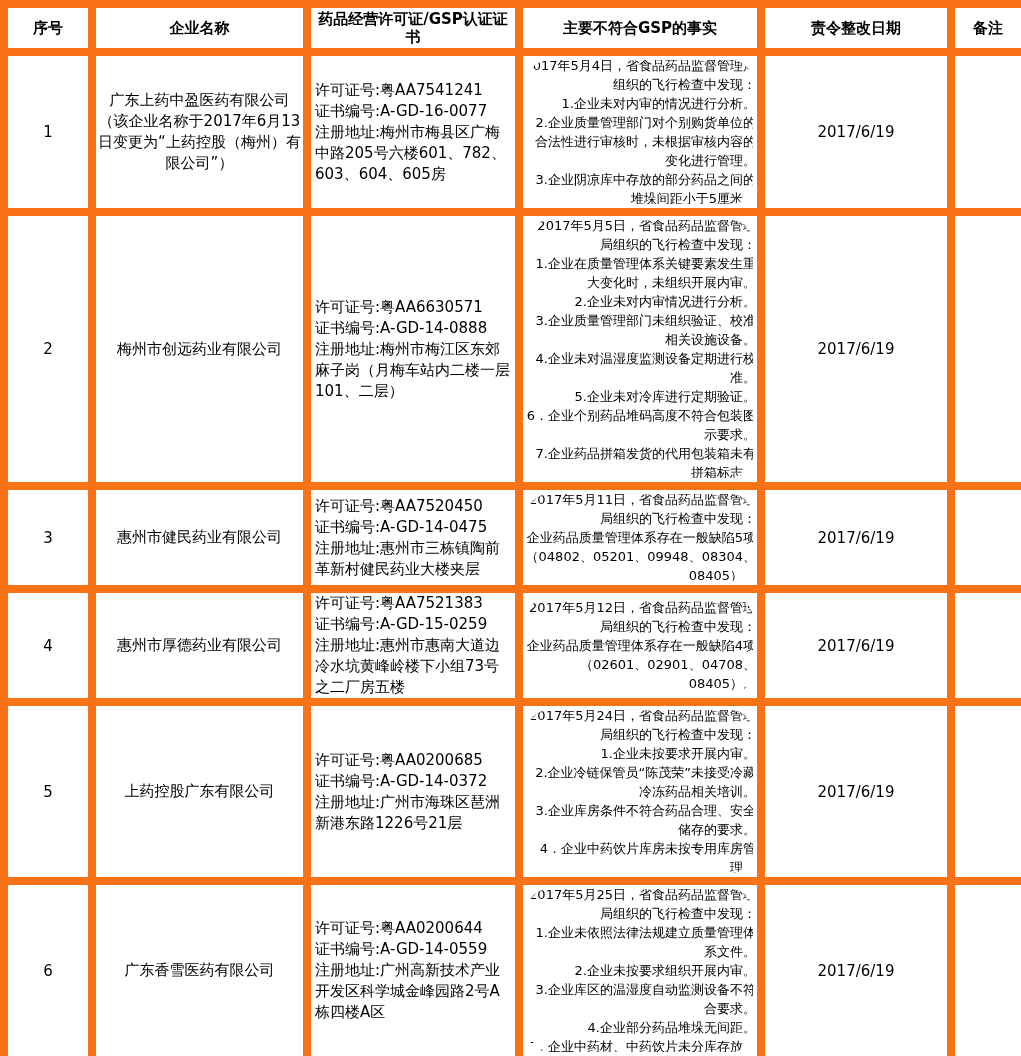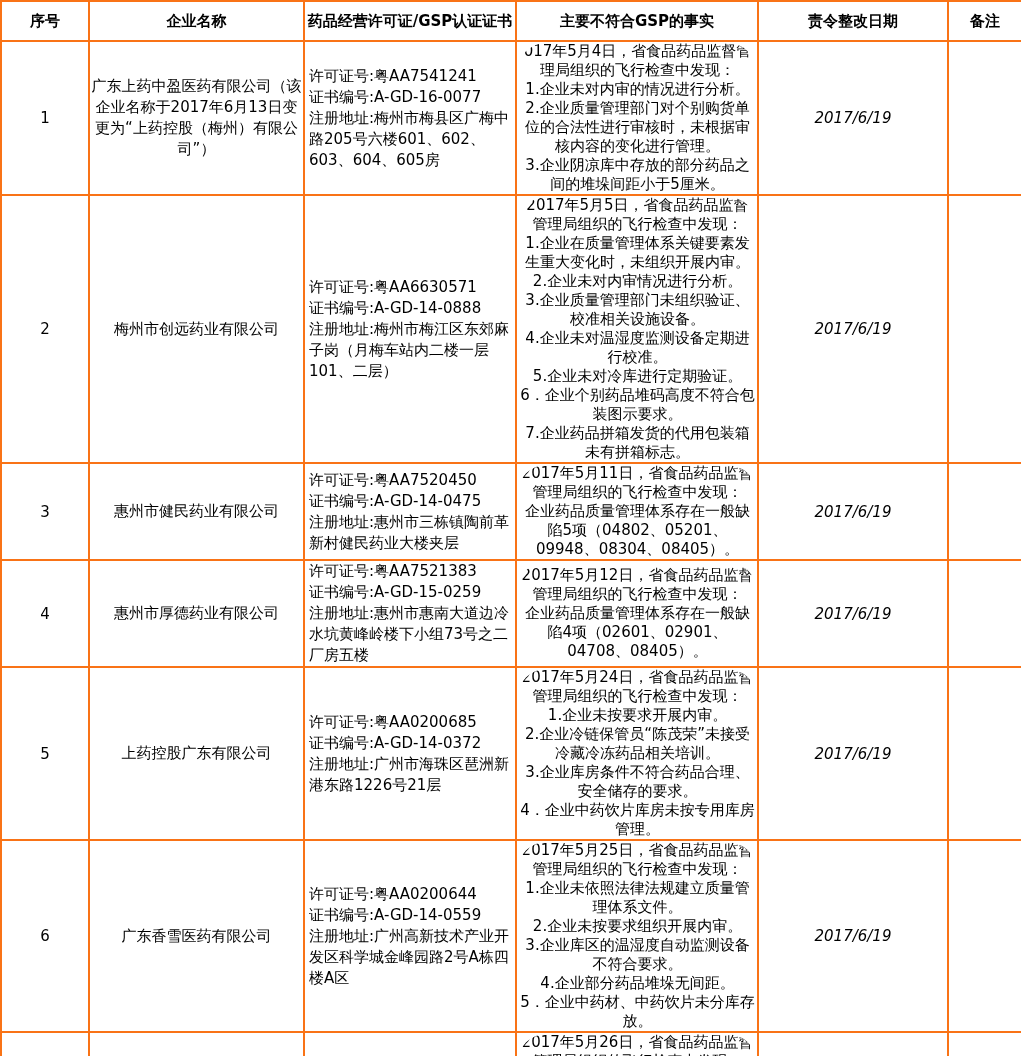--- a/index.html
+++ b/index.html
@@ -9,21 +9,21 @@
     background: #ffffff;
     font-family: "DejaVu Sans", sans-serif;
   }
   table.gsp-table {
     width: 1021px;
     border-collapse: collapse;
     table-layout: fixed;
     background: #ffffff;
   }
   .gsp-table th, .gsp-table td {
-    border: 2px solid #f97316;
+    border: 8px solid #f97316;
     color: #000000;
     vertical-align: middle;
     overflow: hidden;
   }
   .gsp-table thead th {
     font-size: 15px;
     font-weight: bold;
     text-align: center;
     height: 40px;
     padding: 2px;
@@ -41,32 +41,31 @@
     padding: 0 0;
   }
   .c-license {
     text-align: left;
     font-size: 15px;
     line-height: 21px;
     padding: 0 2px 0 4px;
     white-space: pre-line;
   }
   .c-facts {
-    text-align: center;
-    font-size: 15px;
+    text-align: right;
+    font-size: 13px;
     line-height: 19px;
     padding: 0 1px 0 2px;
     white-space: pre-line;
     border-radius: 30px;
   }
   .c-date {
     text-align: center;
     font-size: 15px;
     padding: 0 2px;
-    font-style: italic;
   }
   .c-remark {
     text-align: center;
     font-size: 15px;
   }
 </style>
 </head>
 <body>
 
 <table class="gsp-table">
@@ -87,21 +86,21 @@
       <th>责令整改日期</th>
       <th>备注</th>
     </tr>
   </thead>
   <tbody>
     <tr style="height:131px">
       <td class="c-no">1</td>
       <td class="c-company">广东上药中盈医药有限公司（该企业名称于2017年6月13日变更为“上药控股（梅州）有限公司”）</td>
       <td class="c-license">许可证号:粤AA7541241
 证书编号:A-GD-16-0077
-注册地址:梅州市梅县区广梅中路205号六楼601、602、603、604、605房</td>
+注册地址:梅州市梅县区广梅中路205号六楼601、782、603、604、605房</td>
       <td class="c-facts">017年5月4日，省食品药品监督管理局组织的飞行检查中发现：
 1.企业未对内审的情况进行分析。
 2.企业质量管理部门对个别购货单位的合法性进行审核时，未根据审核内容的变化进行管理。
 3.企业阴凉库中存放的部分药品之间的堆垛间距小于5厘米。</td>
       <td class="c-date">2017/6/19</td>
       <td class="c-remark"></td>
     </tr>
     <tr style="height:226px">
       <td class="c-no">2</td>
       <td class="c-company">梅州市创远药业有限公司</td>

